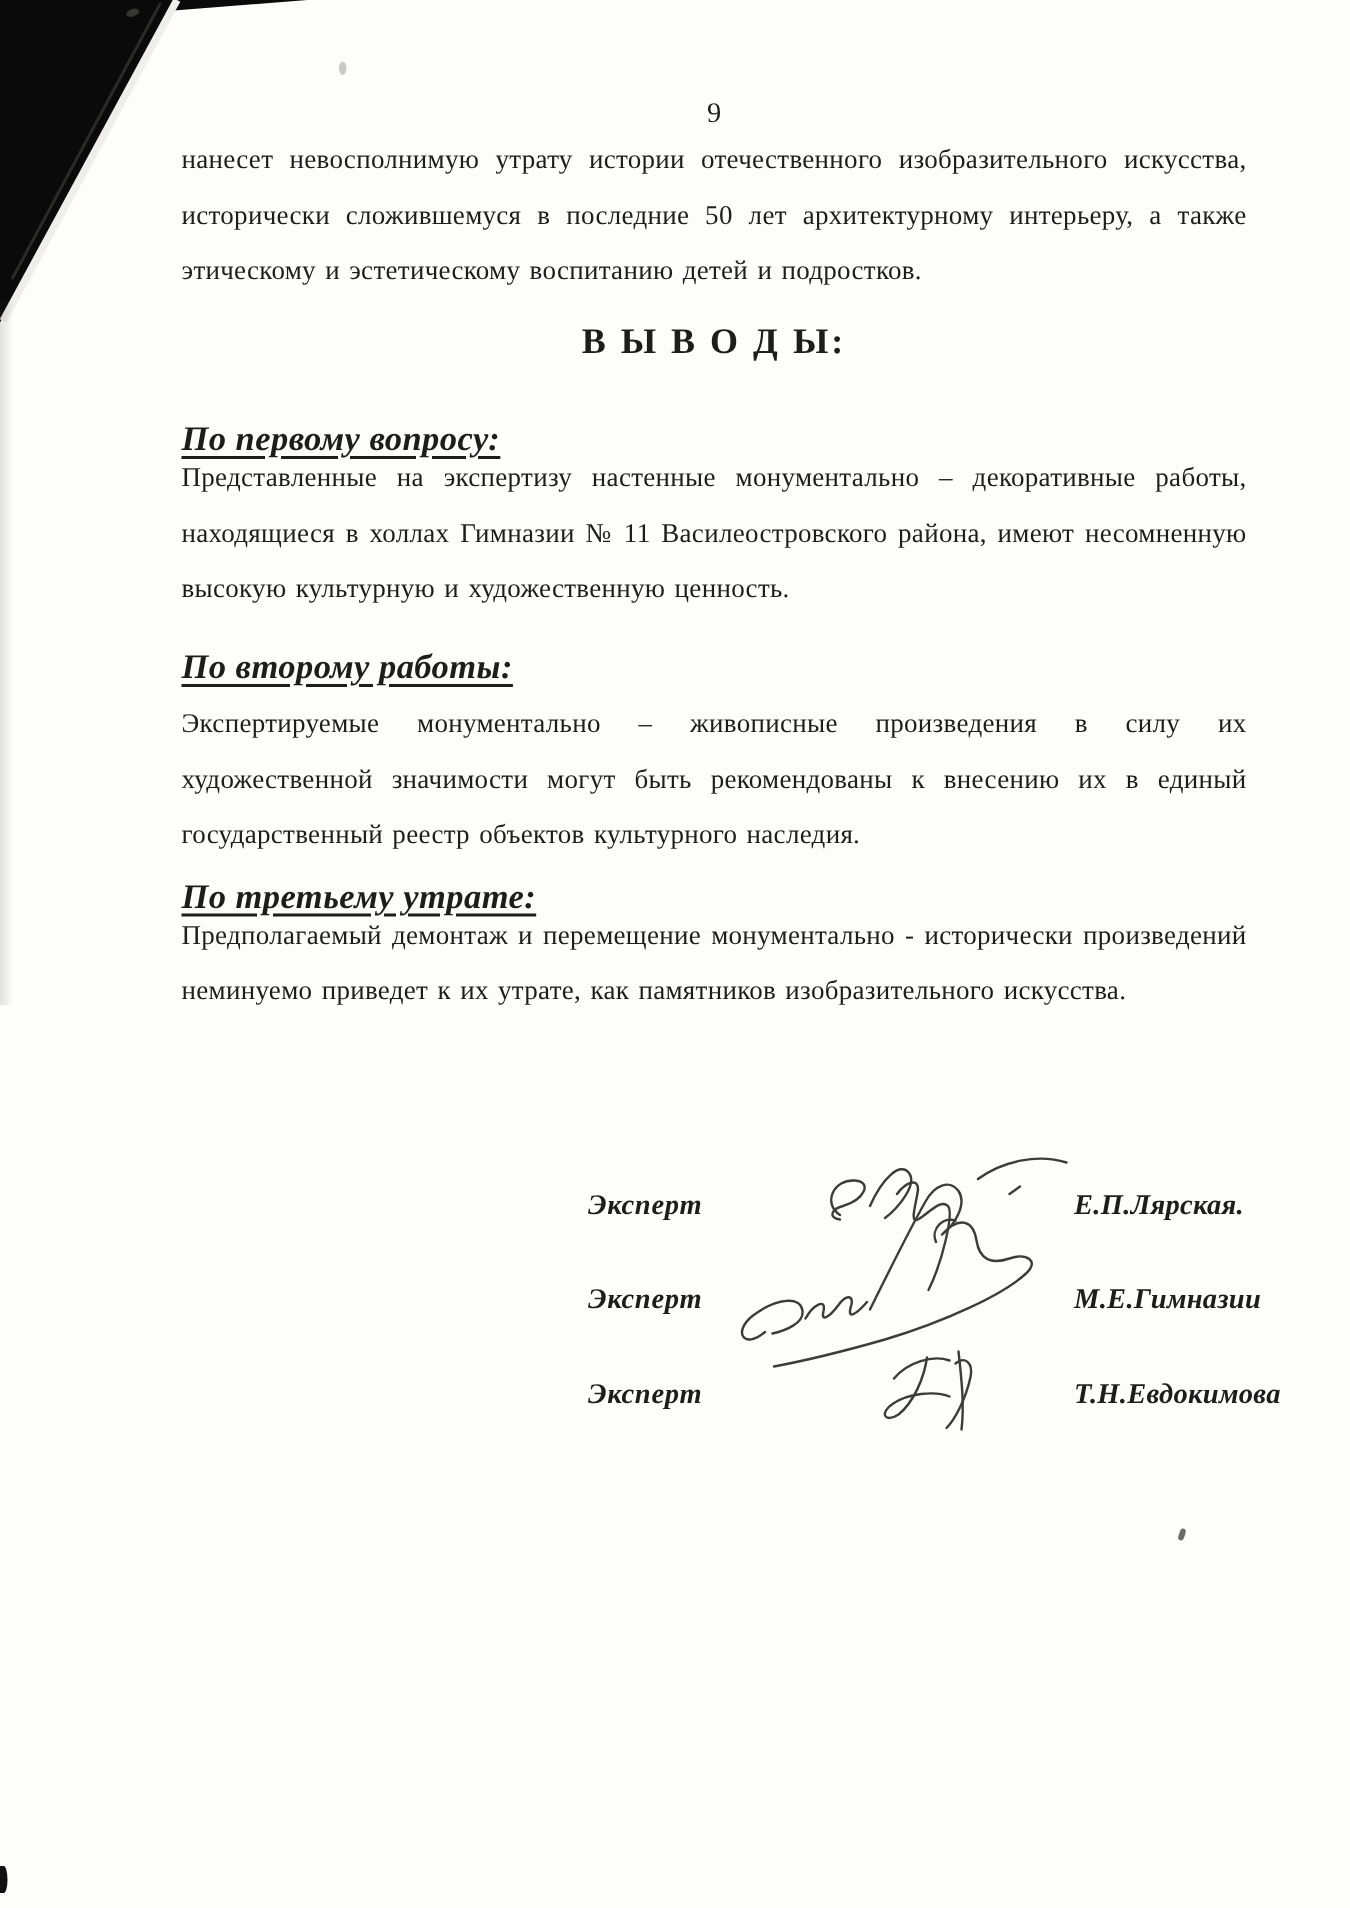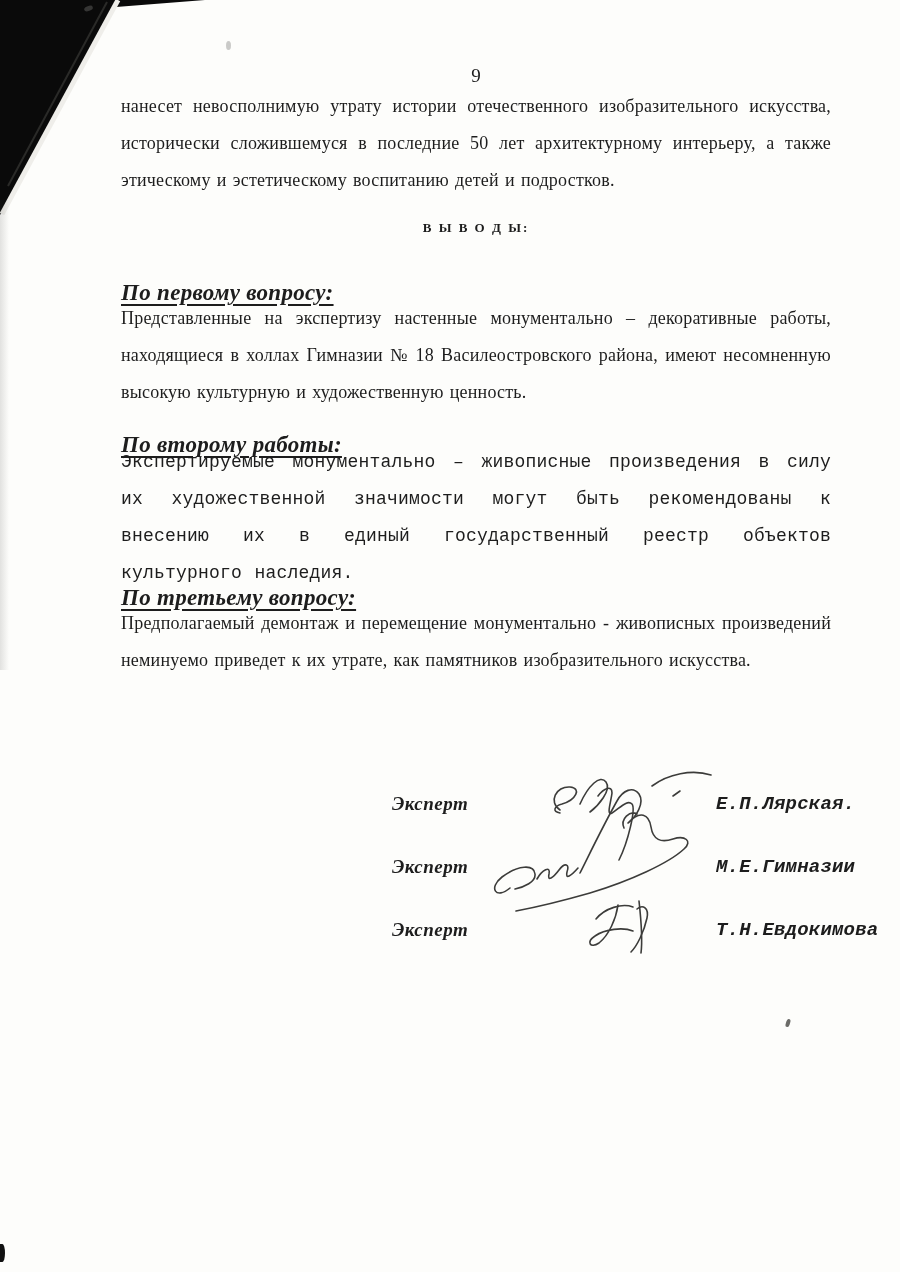--- a/index.html
+++ b/index.html
@@ -50,37 +50,37 @@
     line-height: 37px;
     text-align: justify;
     word-spacing: 1.5px;
     letter-spacing: 0.2px;
   }
   .intro-par   { top: 88px; }
   .conclusions-heading {
     top: 214px;
     text-align: center;
     font-weight: bold;
-    font-size: 13px;
+    font-size: 24px;
     letter-spacing: 2px;
     line-height: 28px;
   }
   .sec-title {
     font-weight: bold;
     font-style: italic;
     font-size: 23px;
     line-height: 28px;
     text-decoration: underline;
     text-underline-offset: 4px;
     letter-spacing: 0.3px;
   }
   .sec1-title { top: 279px; }
   .sec1-body  { top: 300px; }
   .sec2-title { top: 431px; }
-  .sec2-body  { top: 444px; font-family: Liberation Mono, monospace; }
+  .sec2-body  { top: 464px; }
   .sec3-title { top: 584px; }
   .sec3-body  { top: 605px; }
 
   
   .sig-row { position: absolute; left: 0; width: 900px; height: 26px; padding-left: 44px; }
   .sig-row-1 { top: 792px; }
   .sig-row-2 { top: 855px; }
   .sig-row-3 { top: 918px; }
   .sig-role {
     position: absolute;
@@ -93,21 +93,20 @@
   }
   .sig-name {
     position: absolute;
     left: 716px;
     width: 140px;
     font-weight: bold;
     font-style: italic;
     font-size: 19px;
     line-height: 24px;
     letter-spacing: 0.2px;
-    font-family: Liberation Mono, monospace;
   }
   .signatures-svg {
     position: absolute;
     left: 440px; top: 730px;
     pointer-events: none;
   }
   .signatures-svg path {
     fill: none;
     stroke: #3c3c3a;
     stroke-width: 1.6;
@@ -131,27 +130,27 @@
   <div class="speck speck-c"></div>
   <div class="speck speck-d"></div>
 
   <div class="abs col page-number">9</div>
 
   <div class="abs col body-par intro-par">нанесет невосполнимую утрату истории отечественного изобразительного искусства, исторически сложившемуся в последние 50 лет архитектурному интерьеру, а также этическому и эстетическому воспитанию детей и подростков.</div>
 
   <div class="abs col conclusions-heading">В Ы В О Д Ы:</div>
 
   <div class="abs col sec-title sec1-title">По первому вопросу:</div>
-  <div class="abs col body-par sec1-body">Представленные на экспертизу настенные монументально – декоративные работы, находящиеся в холлах Гимназии № 18 Василеостровского района, имеют несомненную высокую культурную и художественную ценность.</div>
+  <div class="abs col body-par sec1-body">Представленные на экспертизу настенные монументально – декоративные работы, находящиеся в холлах Гимназии № 11 Василеостровского района, имеют несомненную высокую культурную и художественную ценность.</div>
 
   <div class="abs col sec-title sec2-title">По второму работы:</div>
   <div class="abs col body-par sec2-body">Экспертируемые монументально – живописные произведения в силу их художественной значимости могут быть рекомендованы к внесению их в единый государственный реестр объектов культурного наследия.</div>
 
-  <div class="abs col sec-title sec3-title">По третьему вопросу:</div>
-  <div class="abs col body-par sec3-body">Предполагаемый демонтаж и перемещение монументально - живописных произведений неминуемо приведет к их утрате, как памятников изобразительного искусства.</div>
+  <div class="abs col sec-title sec3-title">По третьему утрате:</div>
+  <div class="abs col body-par sec3-body">Предполагаемый демонтаж и перемещение монументально - исторически произведений неминуемо приведет к их утрате, как памятников изобразительного искусства.</div>
 
   <div class="sig-row sig-row-1">
     <span class="sig-role">Эксперт</span>
     <span class="sig-name">Е.П.Лярская.</span>
   </div>
   <div class="sig-row sig-row-2">
     <span class="sig-role">Эксперт</span>
     <span class="sig-name">М.Е.Гимназии</span>
   </div>
   <div class="sig-row sig-row-3">

